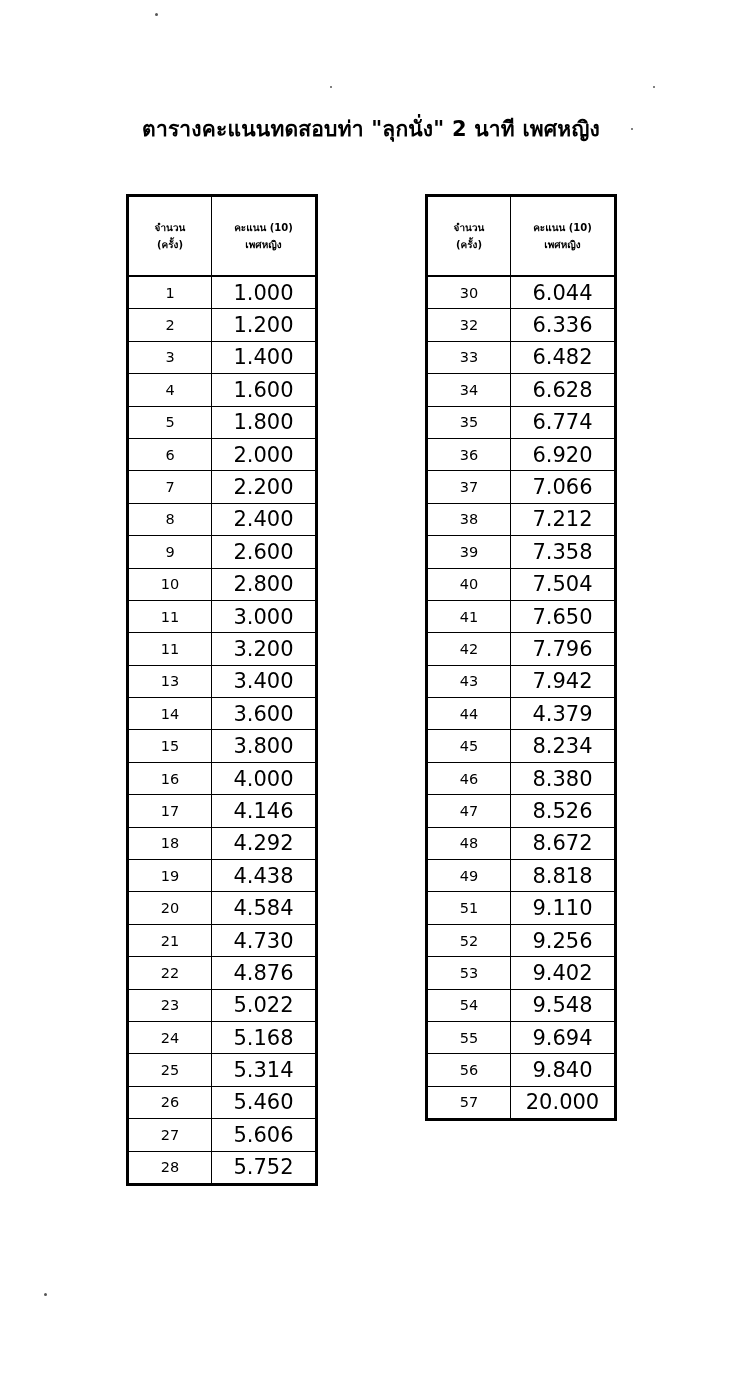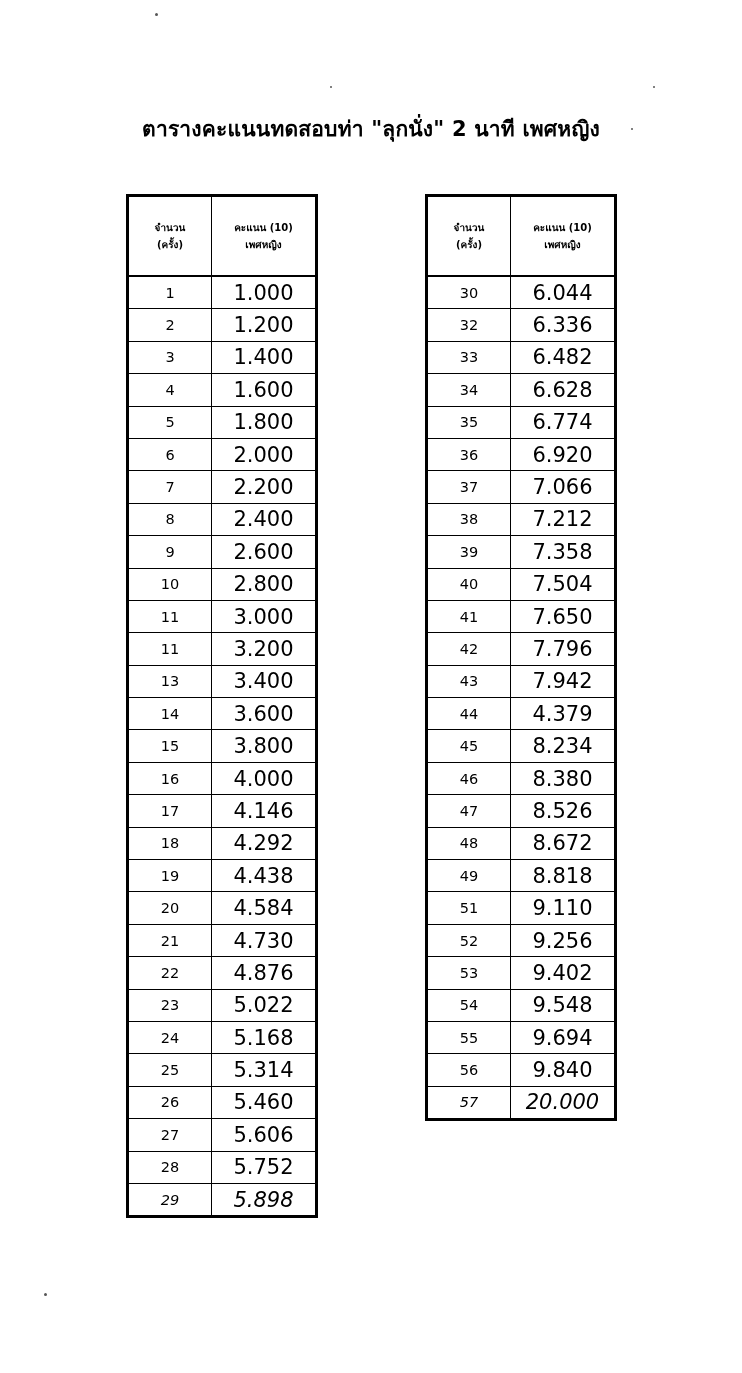--- a/index.html
+++ b/index.html
@@ -90,21 +90,20 @@
   }
 
   table.score-table tbody td.count {
     font-size: 14.5px;
   }
   table.score-table tbody td.score {
     font-size: 21px;
   }
   table.score-table tbody tr:last-child td {
     border-bottom: none;
-    font-style: italic;
   }
 
   
   .page { filter: contrast(1.02); }
 </style>
 </head>
 <body>
 
 <div class="page">
 
@@ -234,24 +233,20 @@
             <td class="score">5.460</td>
           </tr>
           <tr>
             <td class="count">27</td>
             <td class="score">5.606</td>
           </tr>
           <tr>
             <td class="count">28</td>
             <td class="score">5.752</td>
           </tr>
-          <tr>
-            <td class="count">29</td>
-            <td class="score">5.898</td>
-          </tr>
         </tbody>
     </table>
   </div>
 
   <div class="table-wrap right">
     <table class="score-table">
       <colgroup>
         <col class="c-count">
         <col class="c-score">
       </colgroup>

